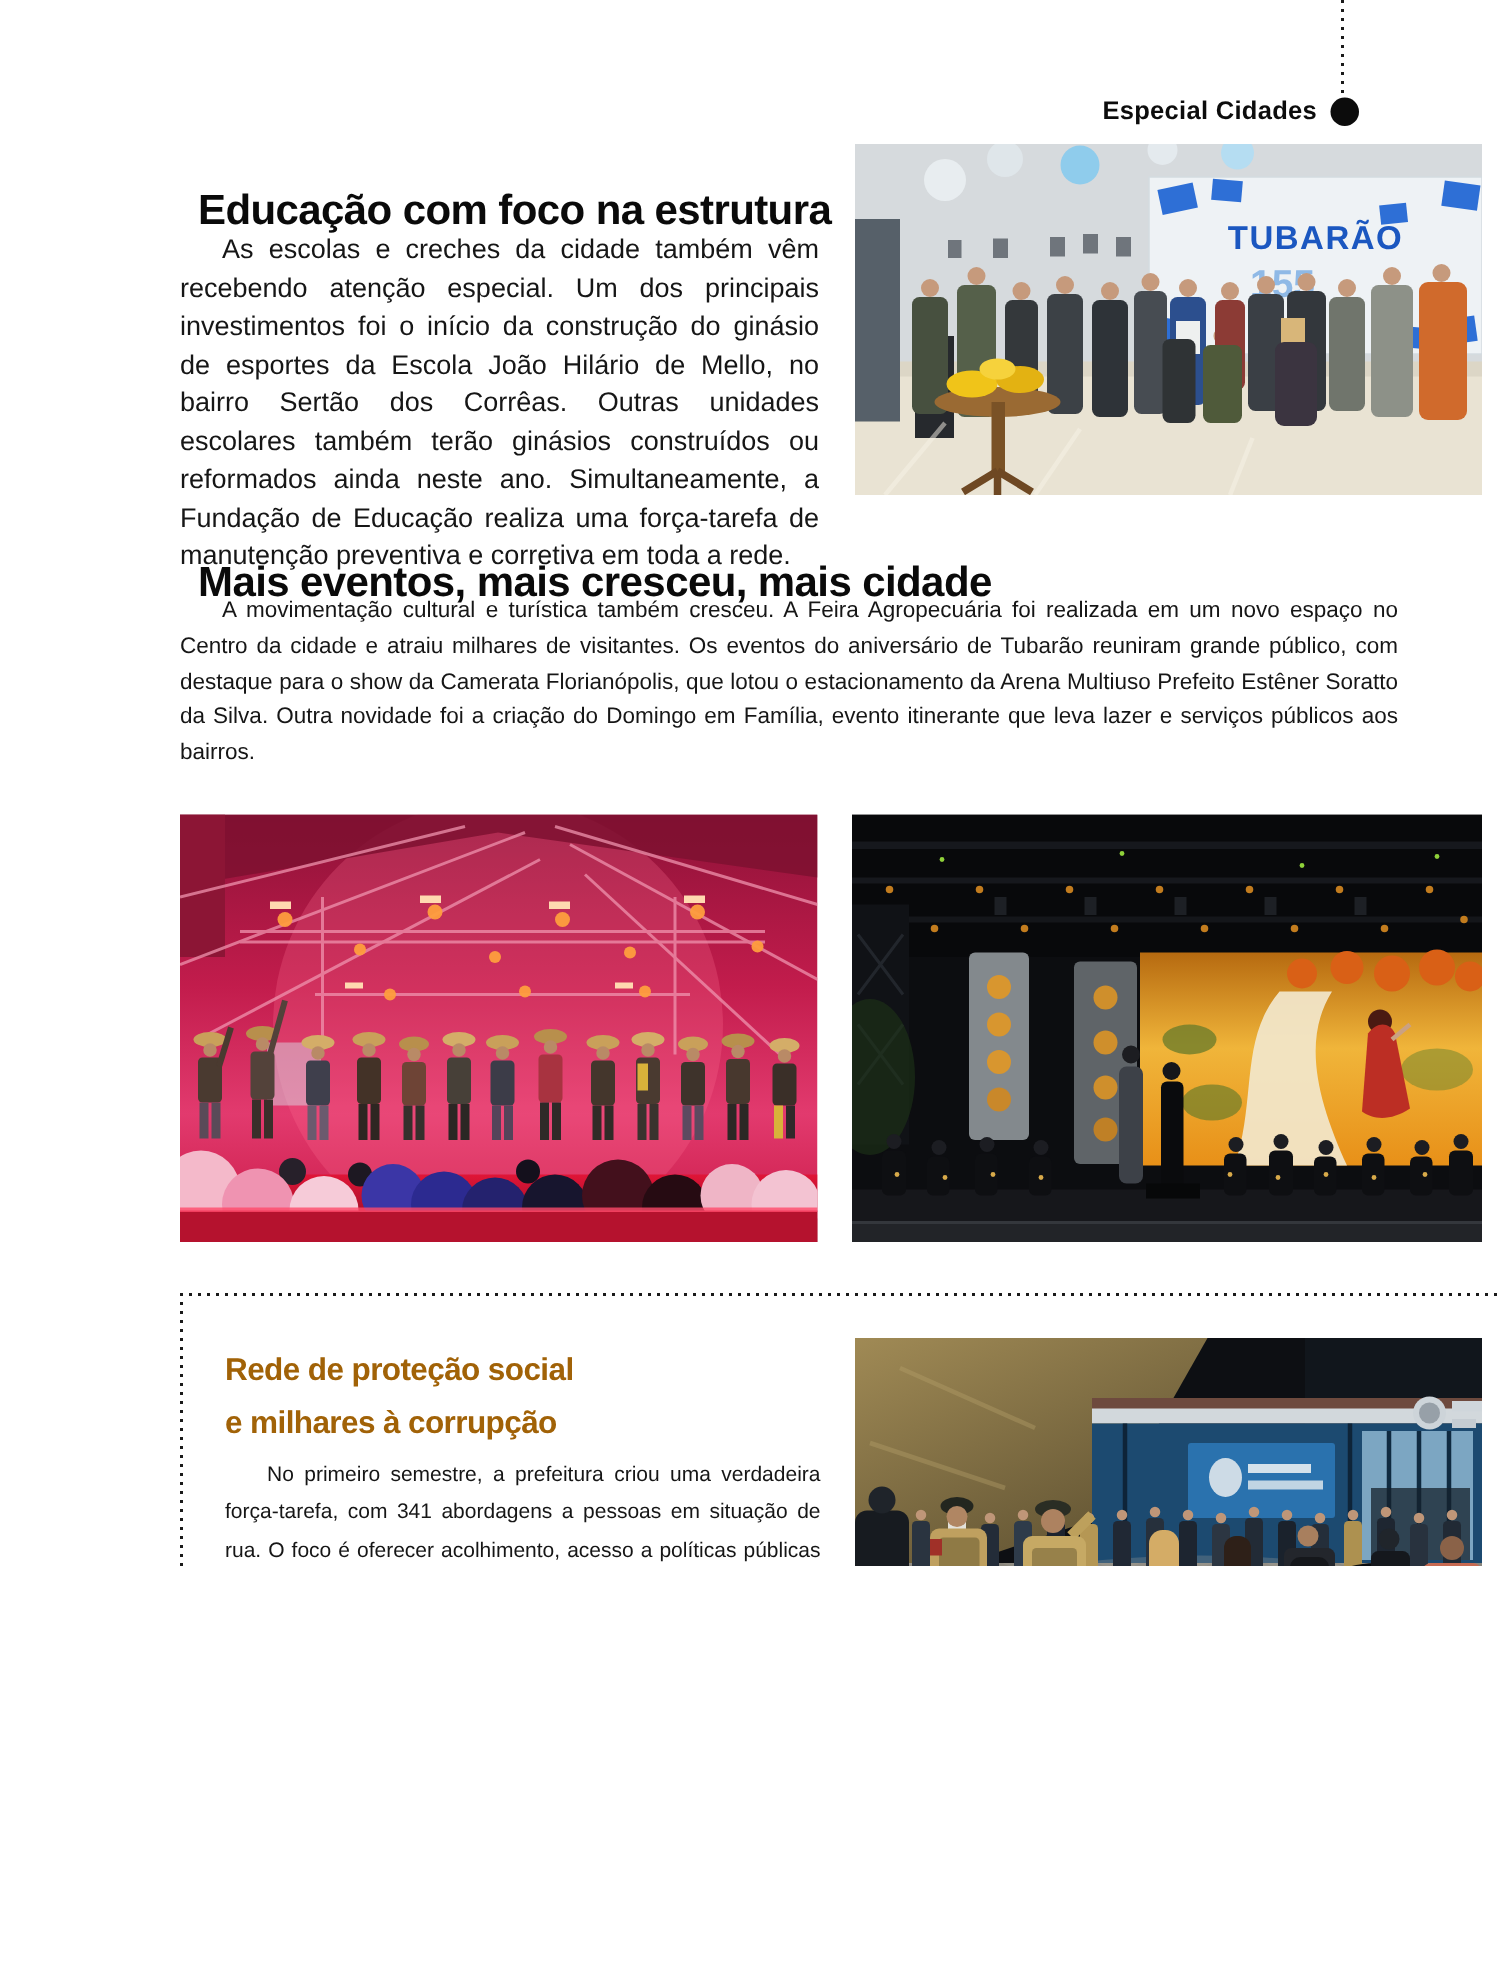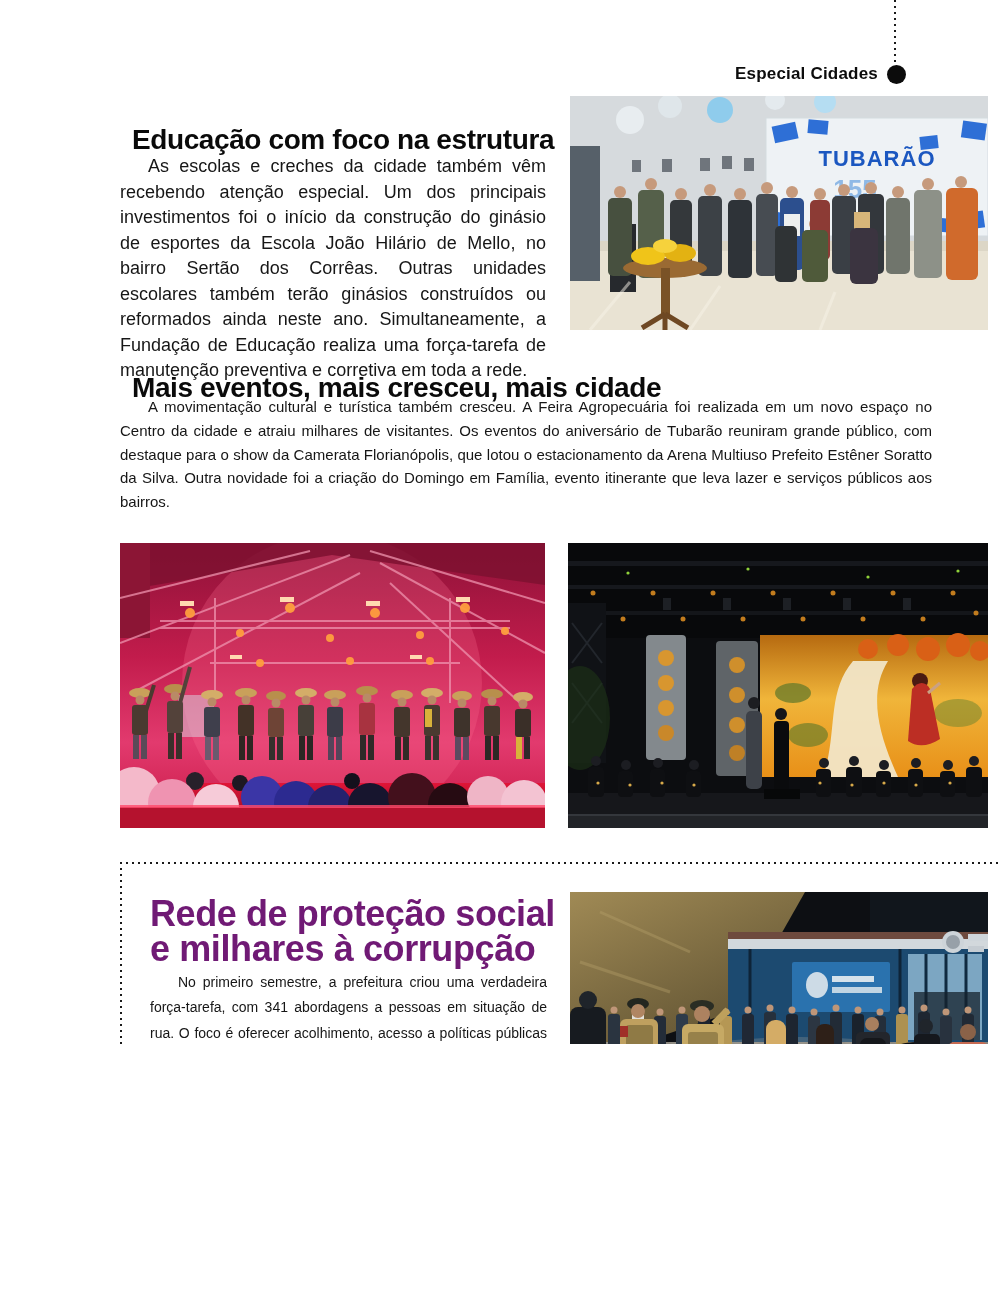--- a/index.html
+++ b/index.html
@@ -18,21 +18,21 @@
   .p-col{left:120px;top:154px;width:426px;font-size:18px;line-height:25.5px;text-indent:28px;}
   .h-educacao{left:120px;top:112px;}
   .h-eventos{left:120px;top:360px;}
   .p-full{left:120px;top:395px;width:812px;font-size:15px;line-height:23.8px;text-indent:28px;}
   .photo{position:absolute;display:block;}
   .photo svg{display:block;}
   .dotted-box{position:absolute;left:120px;top:862px;width:880px;height:351px;}
   .dotted-box .b-top{left:0;top:0;width:880px;}
   .dotted-box .b-bottom{left:0;top:349px;width:880px;}
   .dotted-box .b-left{left:0;top:0;height:351px;}
-  .box-heading{position:absolute;left:30px;top:34px;margin:0;font-size:36px;font-weight:800;letter-spacing:-0.4px;line-height:35px;color:#701a75;}
+  .box-heading{position:absolute;left:30px;top:34px;margin:0;font-size:21px;font-weight:800;letter-spacing:-0.4px;line-height:35px;color:#a16207;}
   .box-heading span{display:block;}
   .p-box{left:30px;top:108px;width:397px;font-size:14px;line-height:25.3px;text-indent:28px;}
   .page-number{position:absolute;left:0;top:1247px;width:100%;text-align:center;font-size:13.5px;color:#222;}
 </style>
 </head>
 <body>
 
 <div class="page">
 
   <div class="dotline-v" style="left:894px;top:0;height:62px;"></div>

